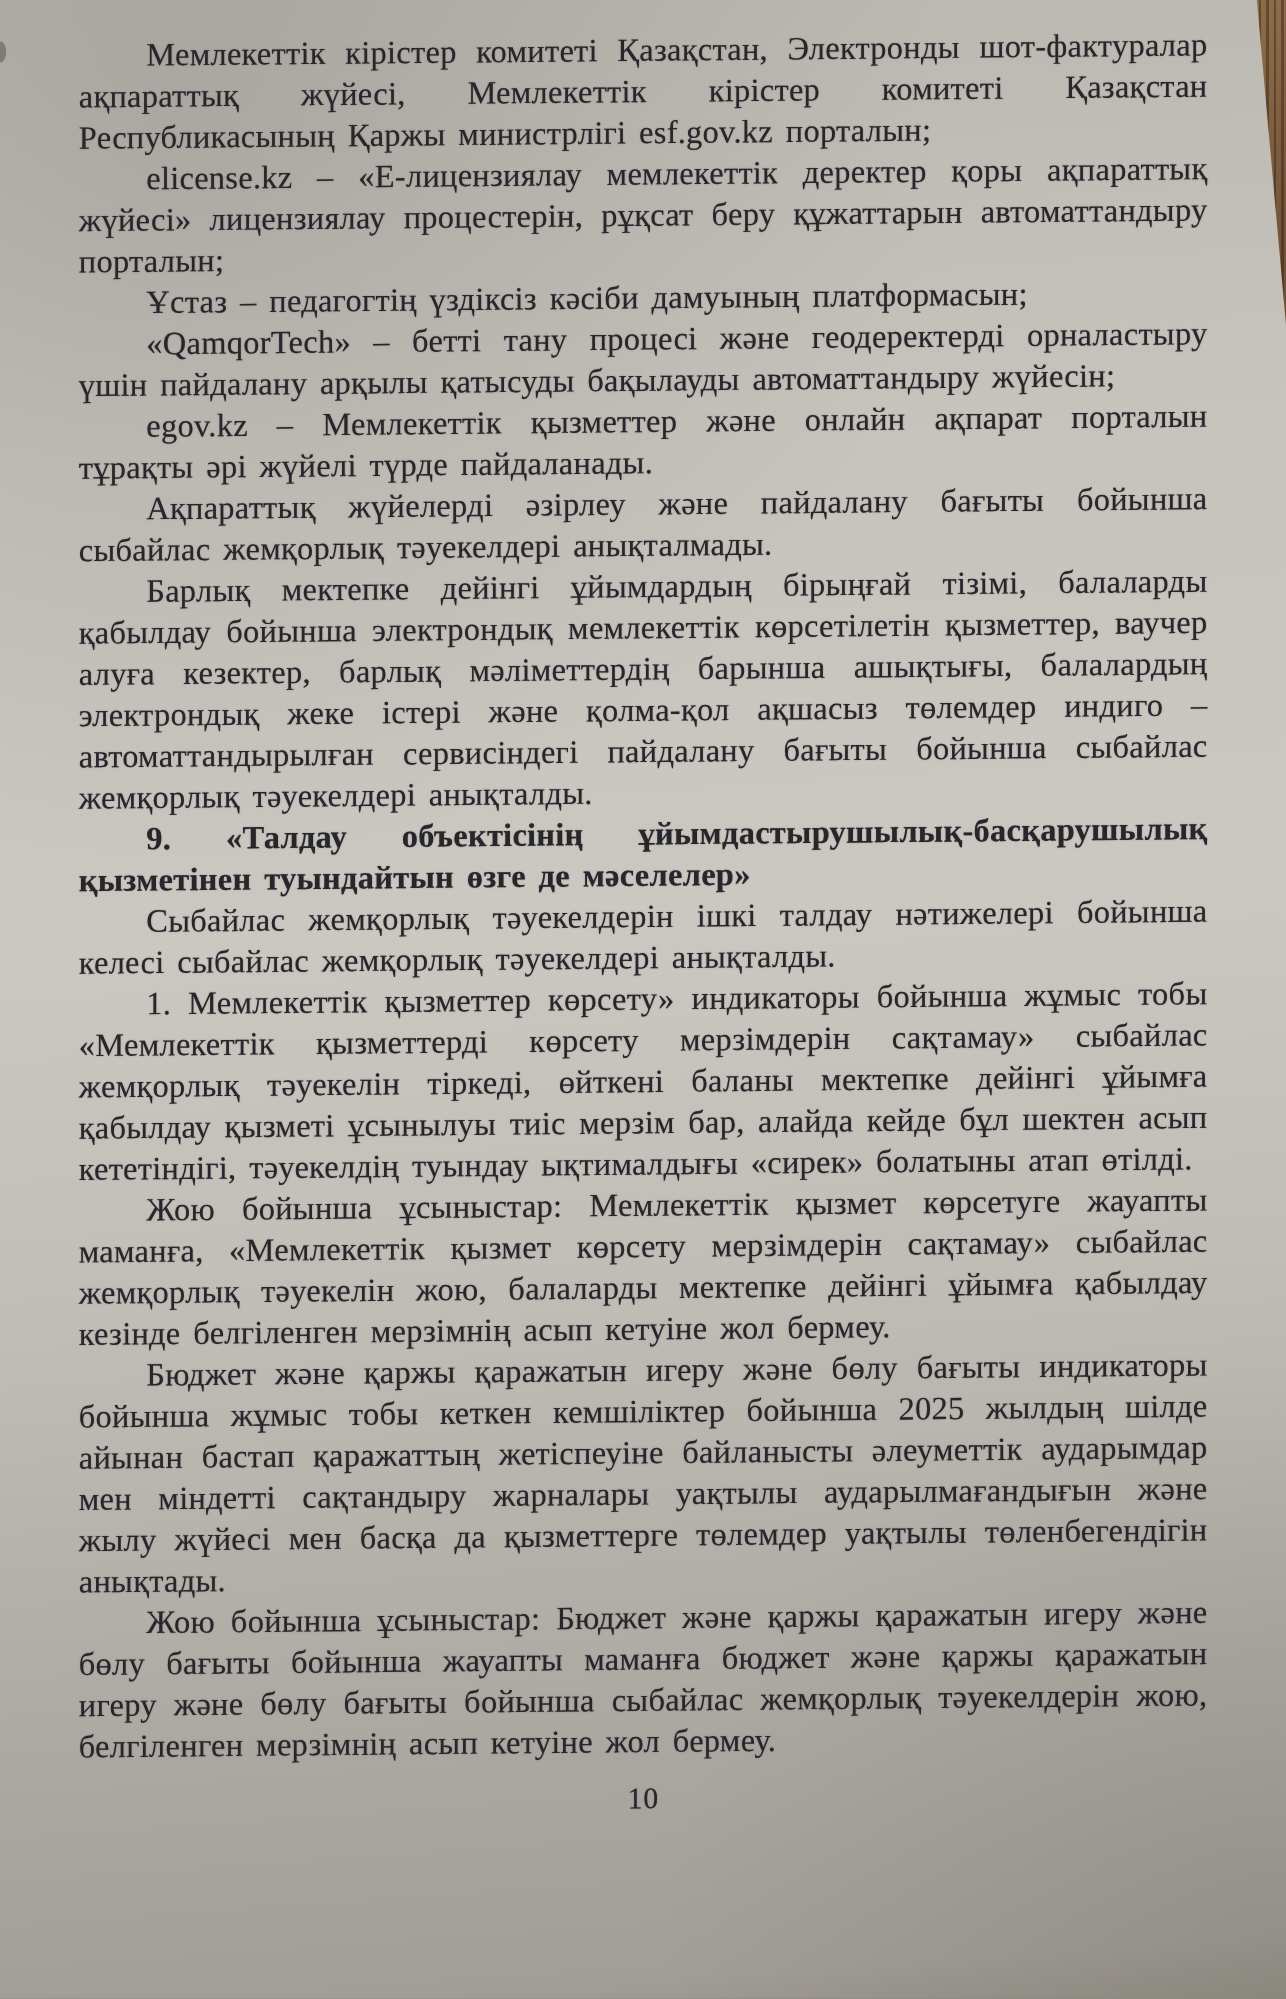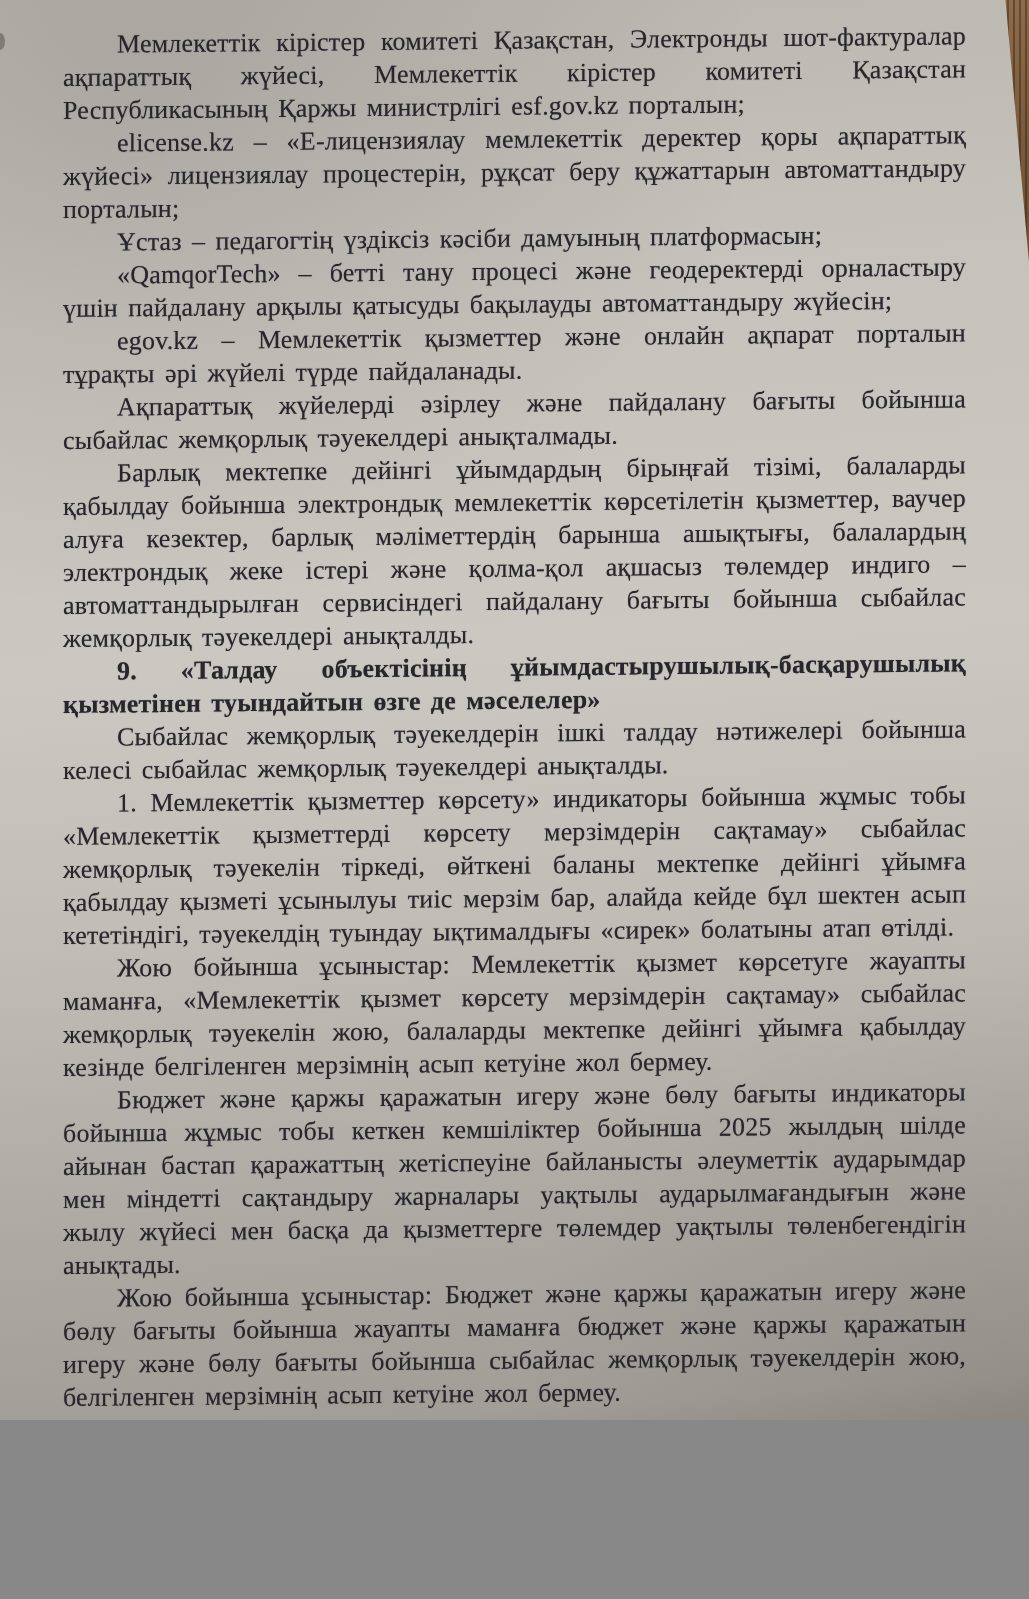--- a/index.html
+++ b/index.html
@@ -1,20 +1,20 @@
 <!DOCTYPE html>
 <html><head>
 <meta charset="utf-8">
 <style>
   html, body { margin: 0; padding: 0; background: #888; }
 
   .photo {
     position: relative;
     width: 1029px;
-    height: 1420px;
+    height: 1599px;
     overflow: hidden;
     
     background:
       radial-gradient(140% 90% at 15% 6%, rgba(20,20,18,0.11), rgba(0,0,0,0) 42%),
       radial-gradient(90% 55% at 100% 98%, rgba(20,20,18,0.10), rgba(0,0,0,0) 55%),
       linear-gradient(176deg,
         #bab6b0 0%,
         #c6c2bc 22%,
         #cbc8c2 46%,
         #c0bcb6 64%,

